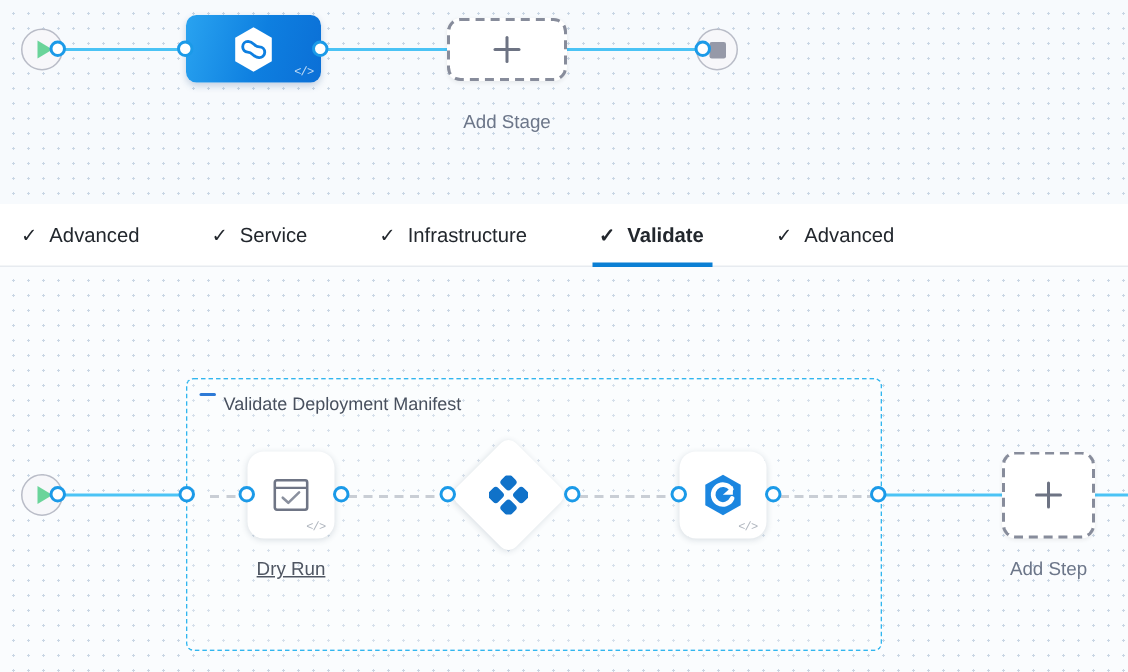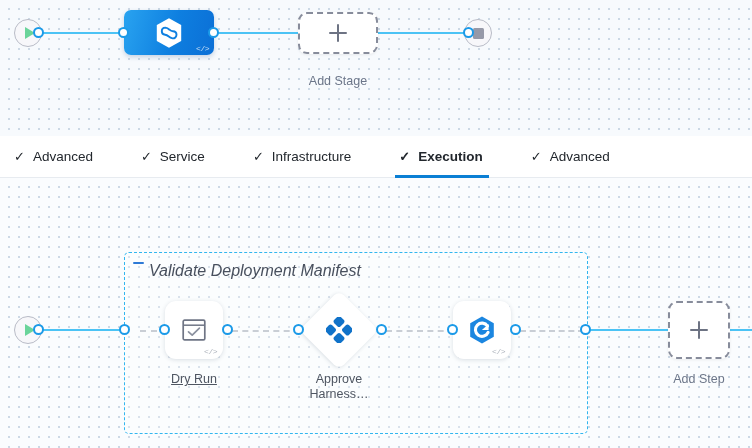--- a/index.html
+++ b/index.html
@@ -107,21 +107,21 @@
   }
   .node-label.muted { color: #6c7689; }
 
   
   .group-box {
     position: absolute; border: 1.4px dashed #31b6ef; border-radius: 5px;
     background: rgba(255,255,255,0.25); z-index: 1;
   }
   .group-head {
     position: absolute; display: flex; gap: 5px;
-    font-size: 16px; color: #48505e; z-index: 6; background: transparent; font-style: italic;
+    font-size: 12px; color: #48505e; z-index: 6; background: transparent;
   }
   .collapse-icon {
     display: inline-block; width: 11px; height: 2.2px;
     background: #2e7ad6; border-radius: 1px;
   }
 
   
   .step-node {
     position: absolute; width: 58px; height: 58px; border-radius: 11px;
     background: #ffffff; box-shadow: 0 1px 4px rgba(40,60,90,0.16);
@@ -184,21 +184,21 @@
     <div class="tab">
       <span class="check">✓</span>
       <span>Service</span>
     </div>
     <div class="tab">
       <span class="check">✓</span>
       <span>Infrastructure</span>
     </div>
     <div class="tab active">
       <span class="check">✓</span>
-      <span>Execution</span>
+      <span>Validate</span>
     </div>
     <div class="tab">
       <span class="check">✓</span>
       <span>Advanced</span>
     </div>
   </div>
 
   <div class="canvas exec-canvas">
 
     <div class="group-box" style="left:124px; top:74px; width:464px; height:182px;"></div>
@@ -244,22 +244,20 @@
     <div class="diamond-icon" style="left:326px; top:139px; width:26px; height:26px;">
       <svg width="26" height="26" viewBox="0 0 26 26">
         <g transform="rotate(45 13 13)">
           <rect x="2.5" y="2.5" width="9" height="9" rx="2.4" fill="#1072c9"></rect>
           <rect x="14.5" y="2.5" width="9" height="9" rx="2.4" fill="#1072c9"></rect>
           <rect x="2.5" y="14.5" width="9" height="9" rx="2.4" fill="#1072c9"></rect>
           <rect x="14.5" y="14.5" width="9" height="9" rx="2.4" fill="#1072c9"></rect>
         </g>
       </svg>
     </div>
-    <div class="node-label" style="left:279px; top:194px; width:120px; white-space:pre-line;">Approve
-Harness…</div>
 
     <div class="step-node" style="left:453px; top:123px;">
       <svg width="28" height="30" viewBox="0 0 28 30">
         <path d="M14 1.5 L25.8 8.2 L25.8 21.8 L14 28.5 L2.2 21.8 L2.2 8.2 Z" fill="#1b86e0"></path>
         <path d="M19.5 11.0 a6.6 6.6 0 1 0 0.6 6.3" fill="none" stroke="#ffffff" stroke-width="3.1" stroke-linecap="round"></path>
         <path d="M13.9 14.9 L20.6 14.9 L20.6 9.0 Z" fill="#ffffff"></path>
       </svg>
       <span class="code-badge dark">&lt;/&gt;</span>
     </div>
 

